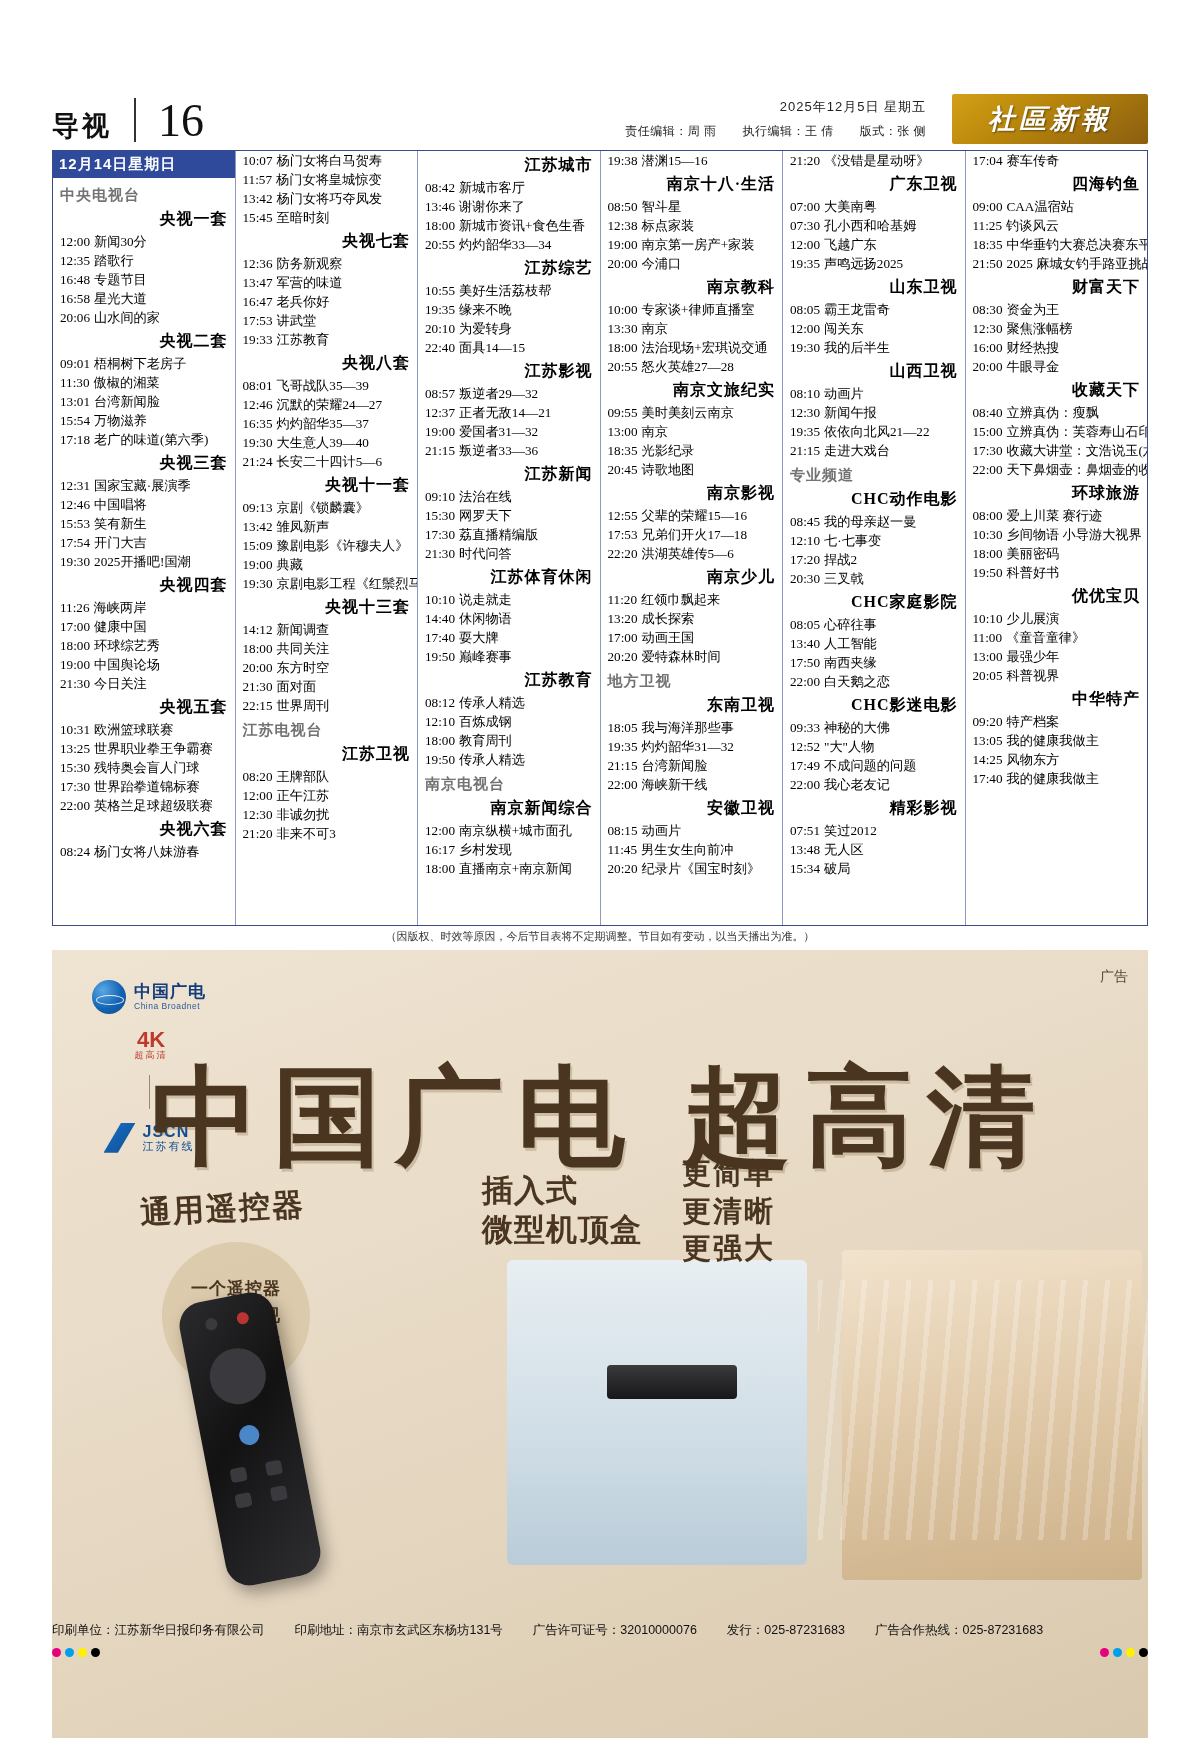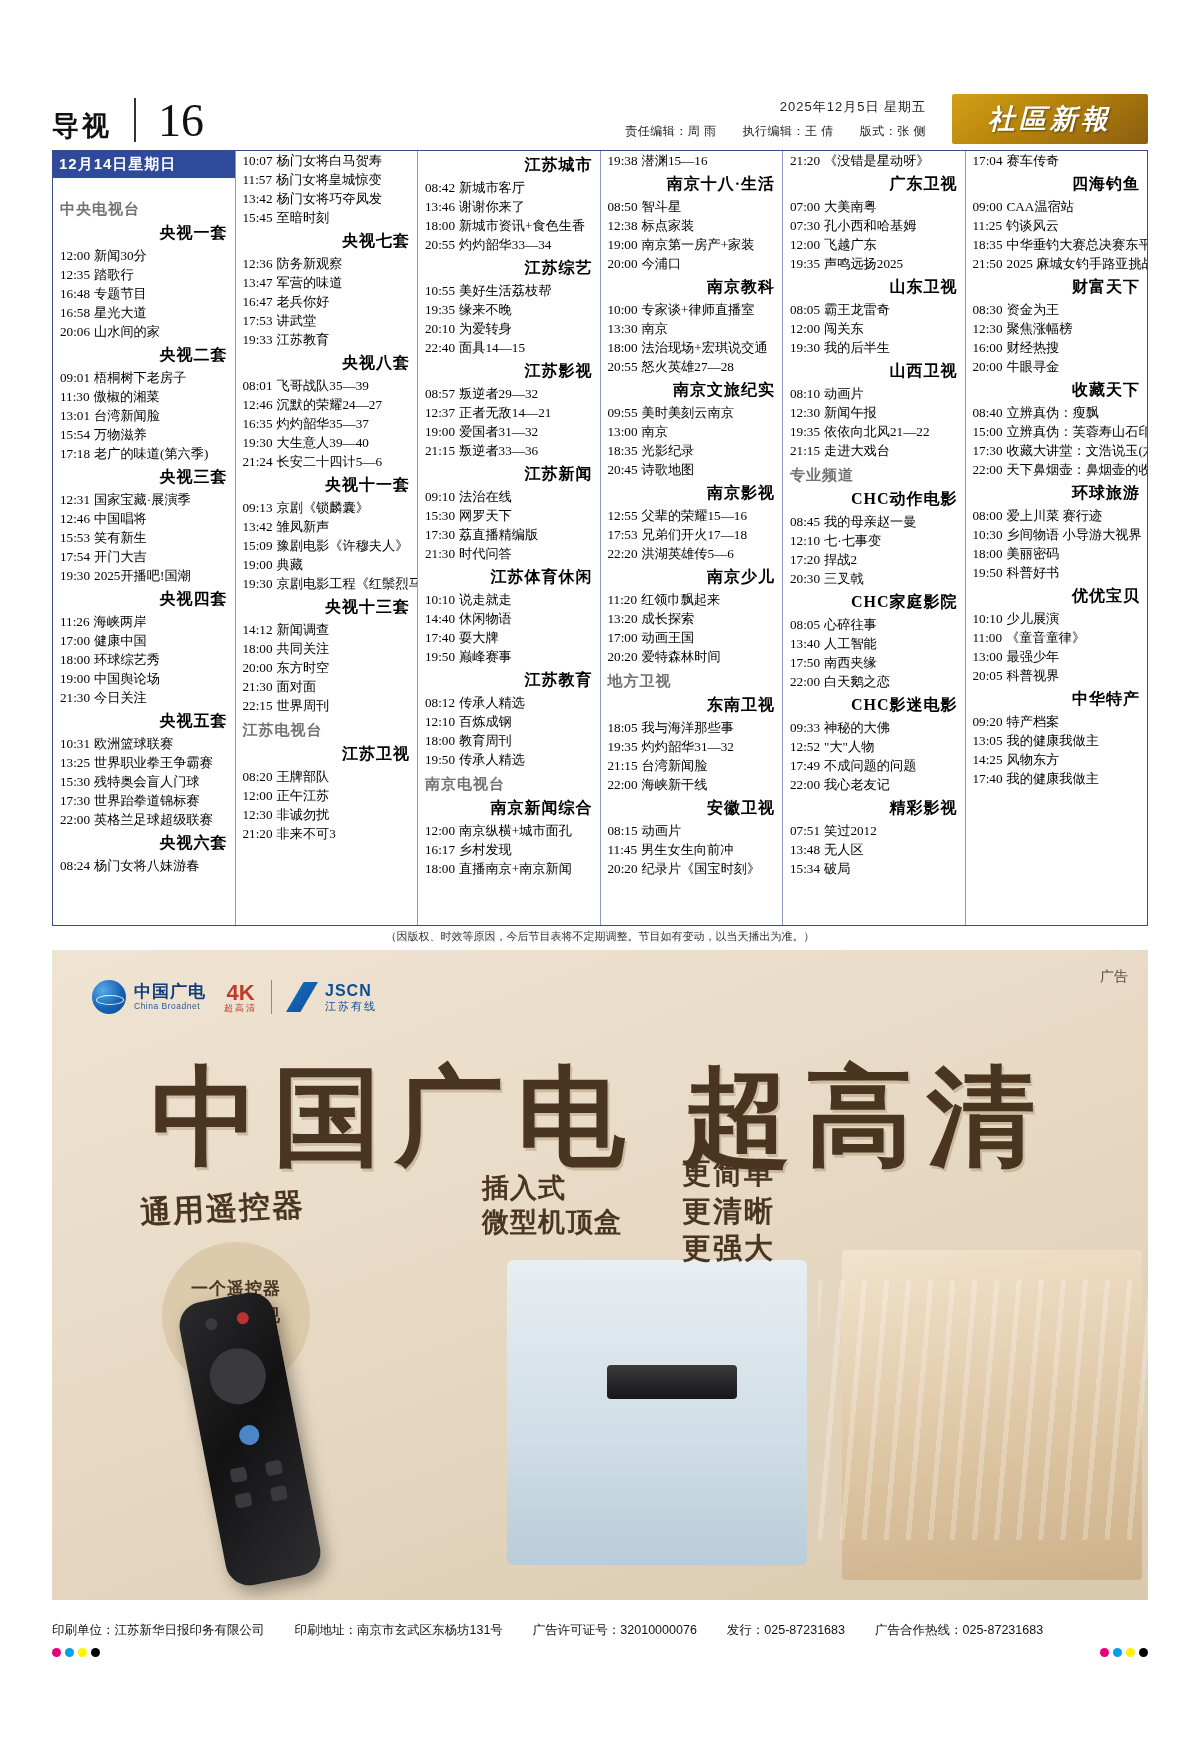--- a/index.html
+++ b/index.html
@@ -71,21 +71,21 @@
   .col:last-child { border-right: none; }
 
   .daybar {
     background: #2f4a9b;
     color: #fff;
     font-family: "Liberation Sans", sans-serif;
     font-size: 15px;
     font-weight: bold;
     letter-spacing: 1px;
     padding: 4px 0 4px 6px;
-    margin: 0 -7px 22px -7px;
+    margin: 0 -7px 8px -7px;
   }
   .station {
     color: #737373;
     font-family: "Liberation Sans", sans-serif;
     font-weight: bold;
     font-size: 15px;
     margin: 6px 0 4px 0;
     letter-spacing: 1px;
   }
   .chan {
@@ -108,32 +108,32 @@
     position: absolute;
     left: 52px; top: 929px; width: 1096px;
     text-align: center;
     font-size: 11px;
     color: #333;
   }
 
   
   .ad {
     position: absolute;
-    left: 52px; top: 950px; width: 1096px; height: 650px;
+    left: 52px; top: 950px; width: 1096px; height: 788px;
     background: linear-gradient(160deg,#efe3d2 0%,#e9dcc8 35%,#e3d4bd 65%,#d9c9ae 100%);
     overflow: hidden;
   }
   .ad-label {
     position: absolute; right: 20px; top: 18px;
     font-size: 14px; color: #5a4a34;
     font-family: "Liberation Sans", sans-serif;
   }
   .ad-logos {
     position: absolute; left: 40px; top: 30px;
-    display: flex; align-items: center; gap: 14px;
+    display: flex; align-items: center; gap: 14px; flex-direction: column;
   }
   .logo-cb { display: flex; align-items: center; gap: 8px; }
   .globe {
     width: 34px; height: 34px; border-radius: 50%;
     background: radial-gradient(circle at 32% 30%, #5aa9e6 0%, #1464b4 55%, #0d4a8c 100%);
     position: relative;
   }
   .globe:after {
     content:""; position:absolute; left: 4px; top: 15px; width: 26px; height: 8px;
     border: 1.5px solid rgba(255,255,255,.85); border-radius: 50%;
@@ -167,21 +167,21 @@
   }
   .ad-sub1 {
     position: absolute; left: 88px; top: 238px;
     font-family: "Liberation Sans", sans-serif;
     font-weight: bold; font-size: 31px; color: #4a3520;
     letter-spacing: 2px; transform: rotate(-3deg);
   }
   .ad-sub2 {
     position: absolute; left: 430px; top: 222px;
     font-family: Liberation Sans, sans-serif;
-    font-weight: bold; font-size: 27px; color: #4a3520;
+    font-weight: bold; font-size: 31px; color: #4a3520;
     line-height: 1.25; letter-spacing: 1px;
   }
   .ad-sub3 {
     position: absolute; left: 630px; top: 205px;
     font-family: "Liberation Sans", sans-serif;
     font-weight: bold; font-size: 29px; color: #4a3520;
     line-height: 1.3; letter-spacing: 2px;
   }
   .ad-bubble {
     position: absolute; left: 110px; top: 292px;

